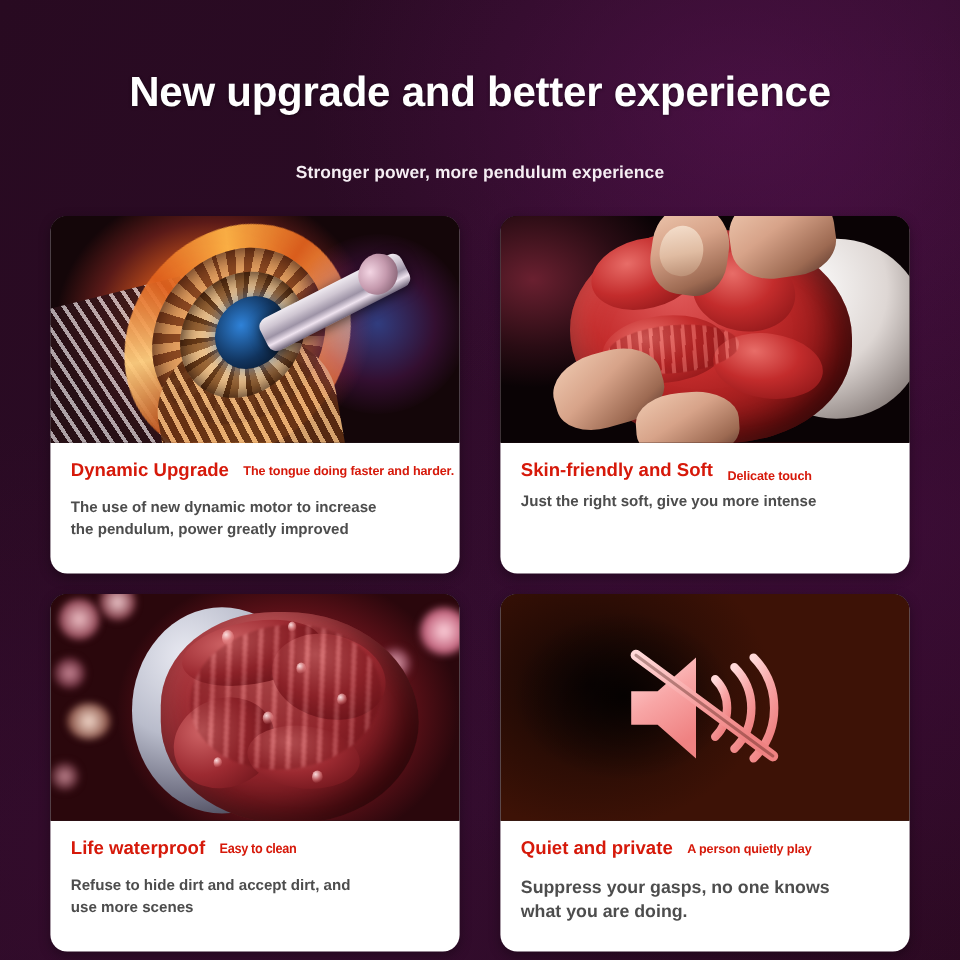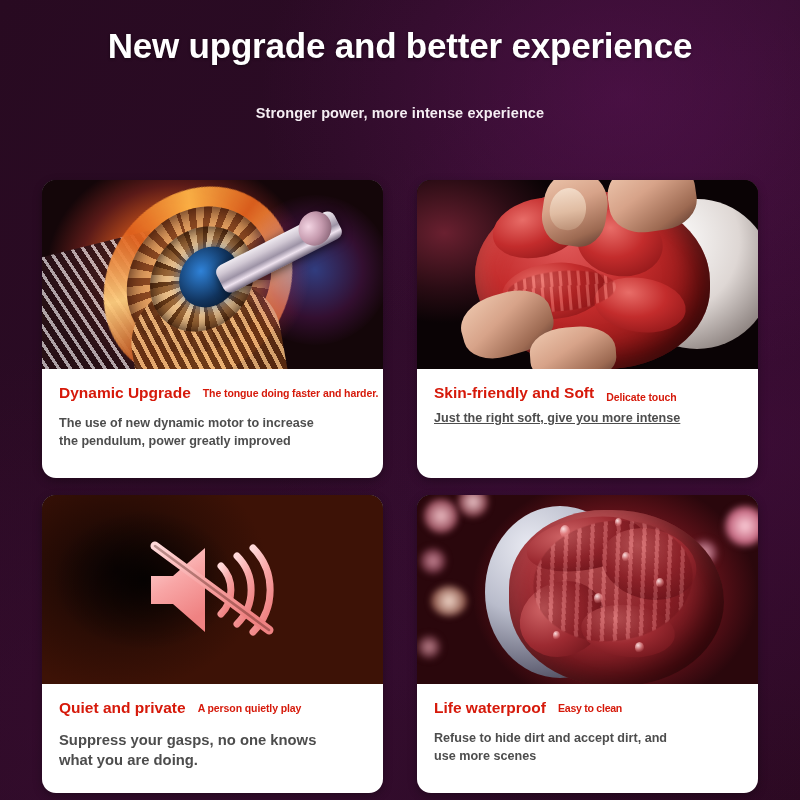--- a/index.html
+++ b/index.html
@@ -13,21 +13,21 @@
     position:absolute;inset:0;
     background:
       radial-gradient(ellipse 520px 420px at 78% 12%, rgba(92,20,86,0.55) 0%, rgba(60,12,58,0.0) 70%),
       radial-gradient(ellipse 600px 500px at 12% 88%, rgba(58,12,50,0.55) 0%, rgba(45,8,40,0.0) 72%),
       radial-gradient(ellipse 700px 600px at 95% 55%, rgba(74,14,70,0.45) 0%, rgba(40,8,36,0.0) 70%),
       linear-gradient(120deg,#280a21 0%,#2b0b25 35%,#310c2c 62%,#2a0920 100%);
     overflow:hidden;
   }
   .hdr{position:absolute;left:0;right:0;top:0;text-align:center;}
   .title{
-    margin:0;padding-top:27px;
+    margin:0;padding-top:58px;
     font-size:35px;font-weight:700;letter-spacing:-0.2px;
     color:#ffffff;line-height:1.1;
     text-shadow:0 1px 3px rgba(0,0,0,0.45);
   }
   .subtitle{
     margin:0;padding-top:39px;
     font-size:14.5px;font-weight:700;color:#f5eef3;
     letter-spacing:0.1px;
   }
   .grid{
@@ -60,21 +60,21 @@
   .desc{
     color:#4d4d4d;font-weight:700;line-height:1.42;
     font-size:12.6px;margin-top:12px;white-space:pre-line;
   }
   .desc.lg{font-size:14.8px;margin-top:13px;line-height:1.35;}
   .desc2{
     color:#4d4d4d;font-weight:400;font-size:11.5px;margin-top:7px;
   }
   .c2 .headrow{align-items:center;}
   .c2 .h-tag{margin-top:8px;}
-  .c2 .desc{margin-top:7px;text-decoration:underline;}
+  .c2 .desc{margin-top:7px;}
 
   
   .motor{position:absolute;inset:0;background:
      radial-gradient(ellipse 150px 130px at 40% 48%, #ff9a30 0%, #c7521a 38%, #5a1a18 66%, #140609 88%),
      radial-gradient(circle 90px at 78% 42%, rgba(60,90,220,0.55) 0%, rgba(20,20,80,0.0) 72%),
      linear-gradient(145deg,#17060f 0%,#2a0a18 45%,#140510 100%);}
   .m-disc{position:absolute;left:17%;top:6%;width:196px;height:184px;border-radius:50%;
      background:conic-gradient(from 10deg,#ffb547,#e0611d,#ffc46a,#d4541a,#ffb547,#b4410f,#ffcf80,#e0611d,#ffb547);
      transform:rotate(-16deg) skewY(-7deg);filter:blur(0.3px);opacity:.95;}
   .m-disc2{position:absolute;left:24%;top:16%;width:150px;height:140px;border-radius:50%;
@@ -161,21 +161,21 @@
   .drop{position:absolute;border-radius:50%;background:
      radial-gradient(circle at 34% 30%,rgba(255,230,230,.95) 0%,rgba(255,170,170,.45) 45%,rgba(120,20,25,0) 75%);}
 </style>
 </head>
 <body>
 
 <div class="page">
 
   <div class="hdr">
     <h1 class="title">New upgrade and better experience</h1>
-    <div class="subtitle">Stronger power, more intense experience</div>
+    <div class="subtitle">Stronger power, more pendulum experience</div>
   </div>
 
   <div class="grid">
 
     <div class="card c1">
       <div class="thumb">
         <div class="motor"></div>
         <div class="m-fins"></div>
         <div class="m-disc"></div>
         <div class="m-disc2"></div>
@@ -211,49 +211,20 @@
         <div class="h-nail"></div>
         <div class="h-finger h-f3"></div>
         <div class="h-finger h-f4"></div>
       </div>
       <div class="body">
         <div class="headrow">
           <div class="h-main">Skin-friendly and Soft</div>
           <div class="h-tag">Delicate touch</div>
         </div>
         <div class="desc">Just the right soft, give you more intense</div>
-      </div>
-    </div>
-
-    <div class="card c3">
-      <div class="thumb">
-        <div class="mute-bg"></div>
-        <svg class="mute" width="148" height="104" viewBox="0 0 148 104">
-          <defs>
-            <linearGradient id="pk" x1="0" y1="0" x2="0.4" y2="1">
-              <stop offset="0" stop-color="#ffd9d9"></stop>
-              <stop offset="0.5" stop-color="#f8a6a6"></stop>
-              <stop offset="1" stop-color="#ef8282"></stop>
-            </linearGradient>
-          </defs>
-          <path d="M12 38 H34 L66 10 V94 L34 66 H12 Z" fill="url(#pk)"></path>
-          <path d="M82 28 a34 34 0 0 1 0 48" stroke="url(#pk)" stroke-width="7" fill="none" stroke-linecap="round"></path>
-          <path d="M98 18 a48 48 0 0 1 0 68" stroke="url(#pk)" stroke-width="7" fill="none" stroke-linecap="round"></path>
-          <path d="M114 10 a60 60 0 0 1 0 84" stroke="url(#pk)" stroke-width="7" fill="none" stroke-linecap="round"></path>
-          <path d="M16 8 L130 92" stroke="url(#pk)" stroke-width="9" stroke-linecap="round"></path>
-          <path d="M16 8 L130 92" stroke="#3a0f06" stroke-width="2.5" stroke-linecap="round" opacity="0.35"></path>
-        </svg>
-      </div>
-      <div class="body">
-        <div class="headrow">
-          <div class="h-main">Quiet and private</div>
-          <div class="h-tag">A person quietly play</div>
-        </div>
-        <div class="desc lg">Suppress your gasps, no one knows
-what you are doing.</div>
       </div>
     </div>
 
     <div class="card c4">
       <div class="thumb">
         <div class="wet"></div>
         <div class="bok" style="left:2%;top:2%;width:34px;height:34px;background:radial-gradient(circle,#f0c3c8 0%,#8d4050 70%,rgba(0,0,0,0) 100%);"></div>
         <div class="bok" style="left:12%;top:-4%;width:30px;height:30px;background:radial-gradient(circle,#f3cfd2 0%,#7b3440 70%,rgba(0,0,0,0) 100%);"></div>
         <div class="bok" style="left:1%;top:28%;width:26px;height:26px;background:radial-gradient(circle,#cf8d9c 0%,#5d2230 70%,rgba(0,0,0,0) 100%);"></div>
         <div class="bok" style="left:4%;top:48%;width:36px;height:30px;background:radial-gradient(circle,#f6ded0 0%,#8a5246 70%,rgba(0,0,0,0) 100%);"></div>
@@ -279,14 +250,43 @@
       <div class="body">
         <div class="headrow">
           <div class="h-main">Life waterproof</div>
           <div class="h-tag cond">Easy to clean</div>
         </div>
         <div class="desc">Refuse to hide dirt and accept dirt, and
 use more scenes</div>
       </div>
     </div>
 
+    <div class="card c3">
+      <div class="thumb">
+        <div class="mute-bg"></div>
+        <svg class="mute" width="148" height="104" viewBox="0 0 148 104">
+          <defs>
+            <linearGradient id="pk" x1="0" y1="0" x2="0.4" y2="1">
+              <stop offset="0" stop-color="#ffd9d9"></stop>
+              <stop offset="0.5" stop-color="#f8a6a6"></stop>
+              <stop offset="1" stop-color="#ef8282"></stop>
+            </linearGradient>
+          </defs>
+          <path d="M12 38 H34 L66 10 V94 L34 66 H12 Z" fill="url(#pk)"></path>
+          <path d="M82 28 a34 34 0 0 1 0 48" stroke="url(#pk)" stroke-width="7" fill="none" stroke-linecap="round"></path>
+          <path d="M98 18 a48 48 0 0 1 0 68" stroke="url(#pk)" stroke-width="7" fill="none" stroke-linecap="round"></path>
+          <path d="M114 10 a60 60 0 0 1 0 84" stroke="url(#pk)" stroke-width="7" fill="none" stroke-linecap="round"></path>
+          <path d="M16 8 L130 92" stroke="url(#pk)" stroke-width="9" stroke-linecap="round"></path>
+          <path d="M16 8 L130 92" stroke="#3a0f06" stroke-width="2.5" stroke-linecap="round" opacity="0.35"></path>
+        </svg>
+      </div>
+      <div class="body">
+        <div class="headrow">
+          <div class="h-main">Quiet and private</div>
+          <div class="h-tag">A person quietly play</div>
+        </div>
+        <div class="desc lg">Suppress your gasps, no one knows
+what you are doing.</div>
+      </div>
+    </div>
+
   </div>
 </div>
 
 </body></html>

